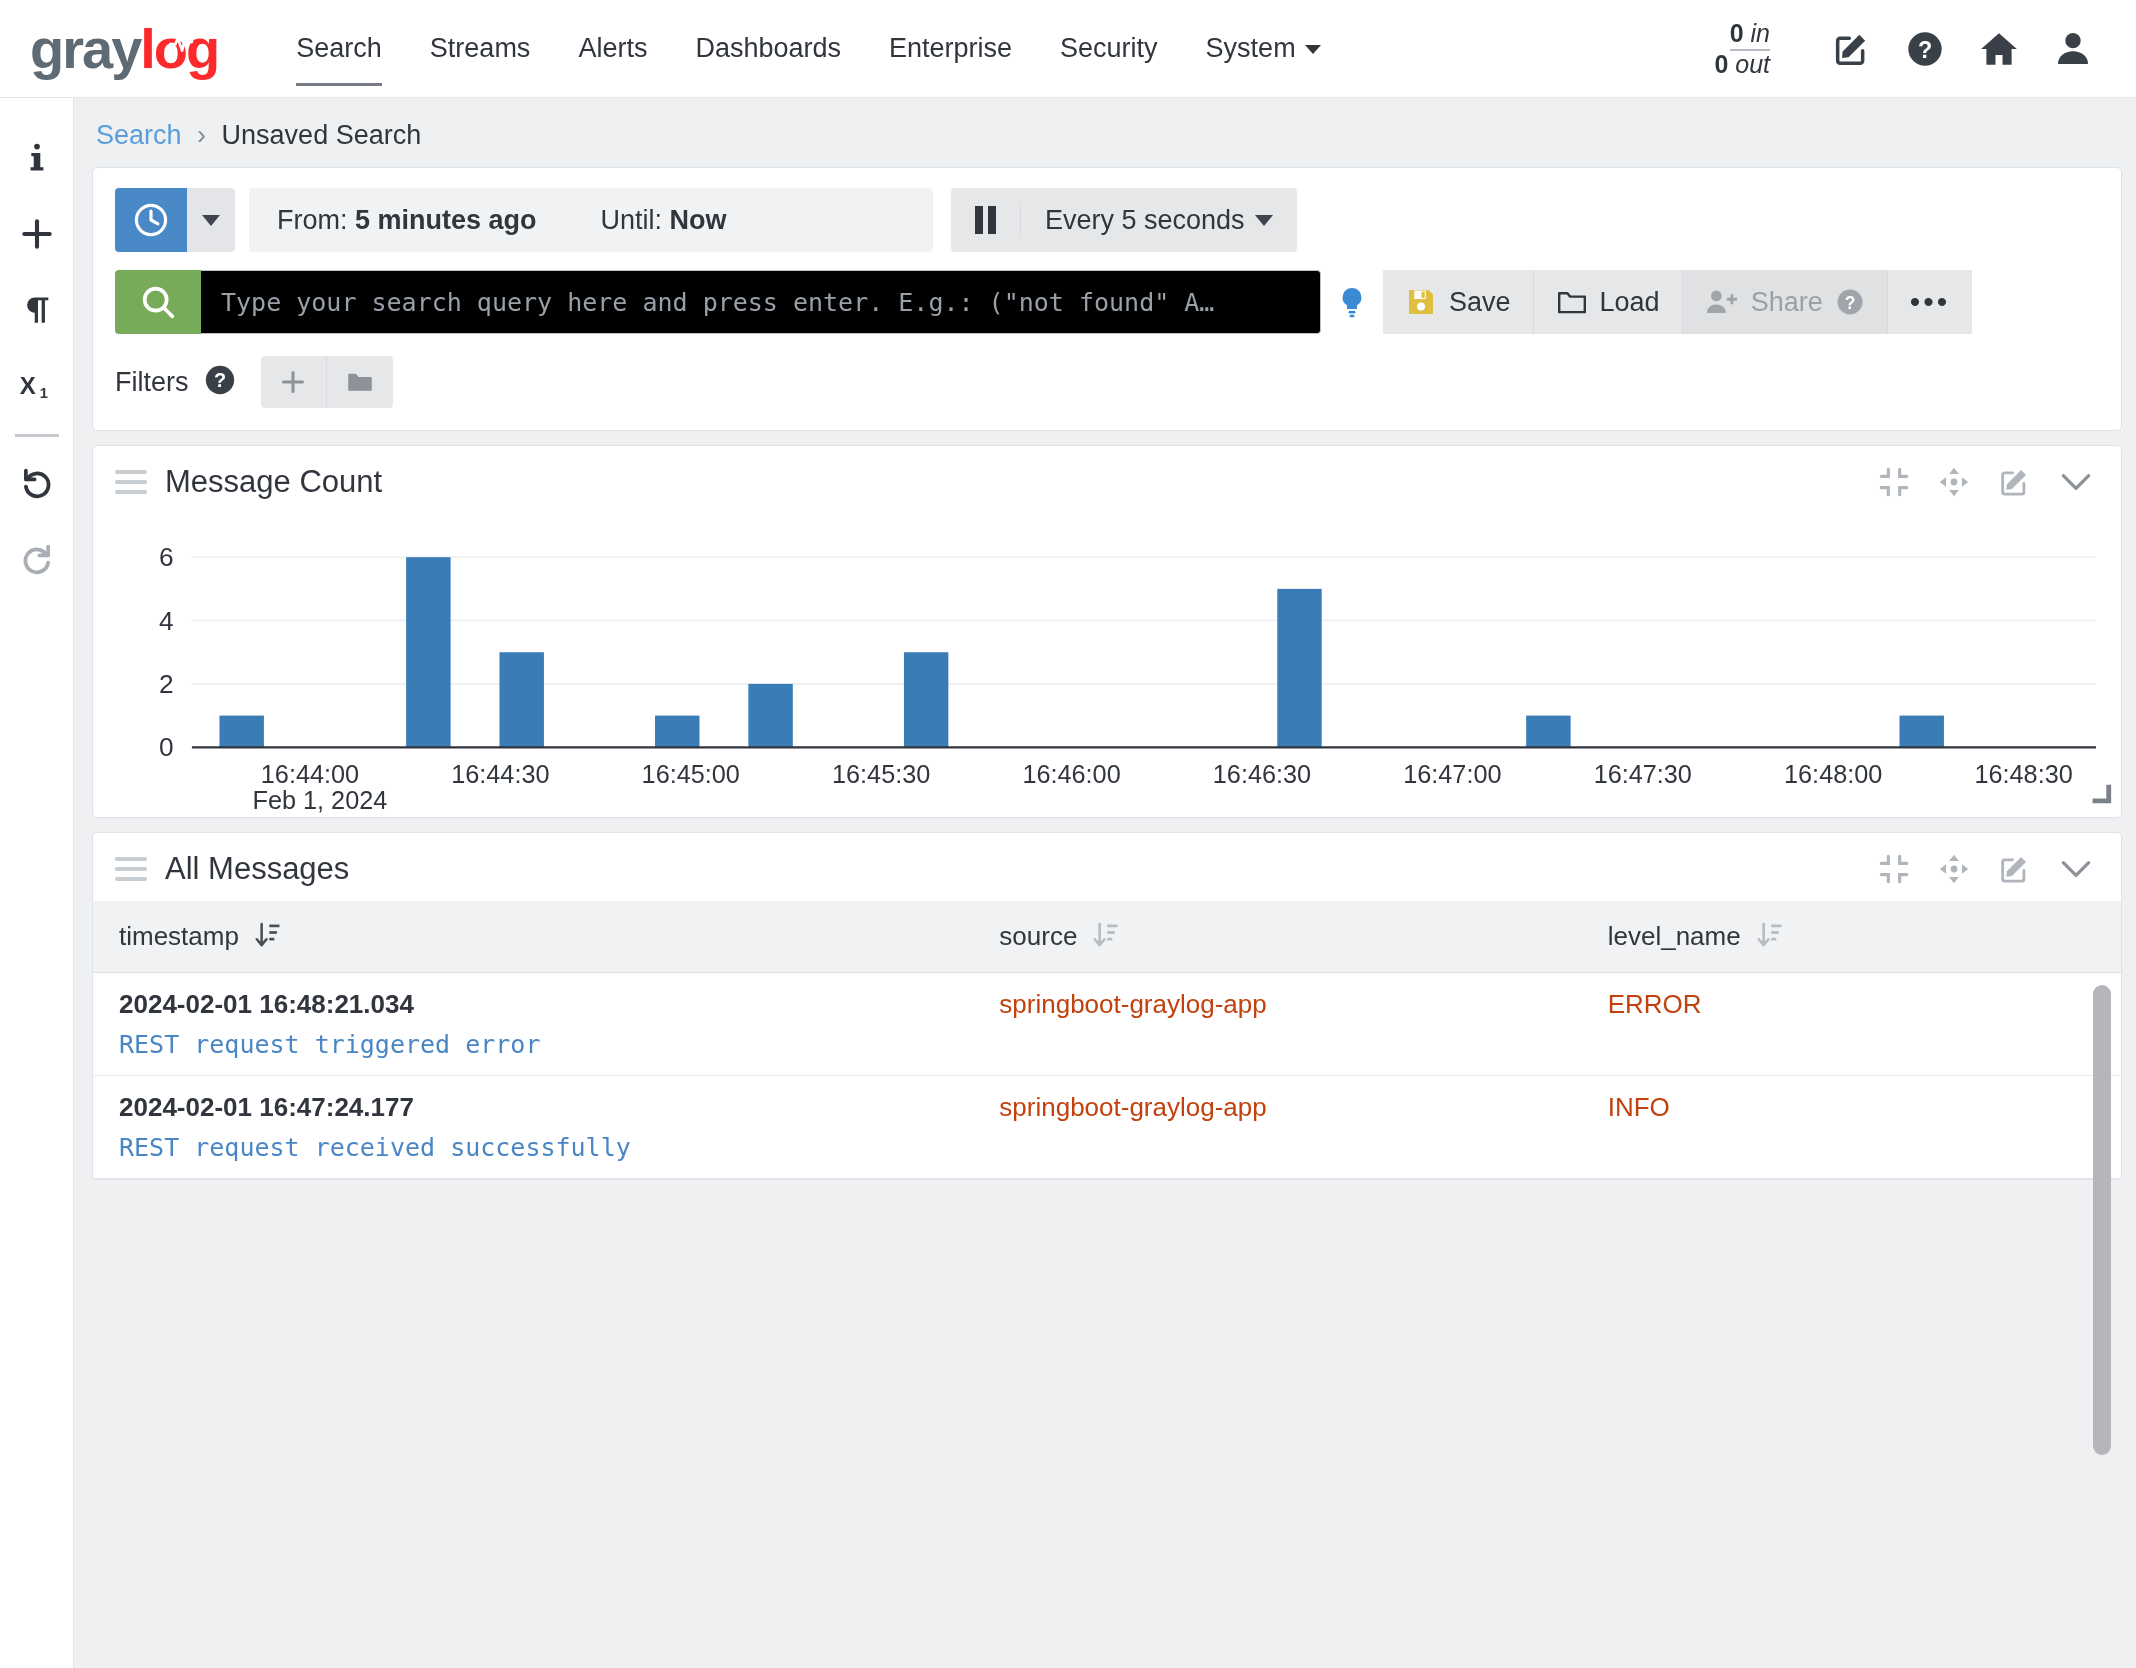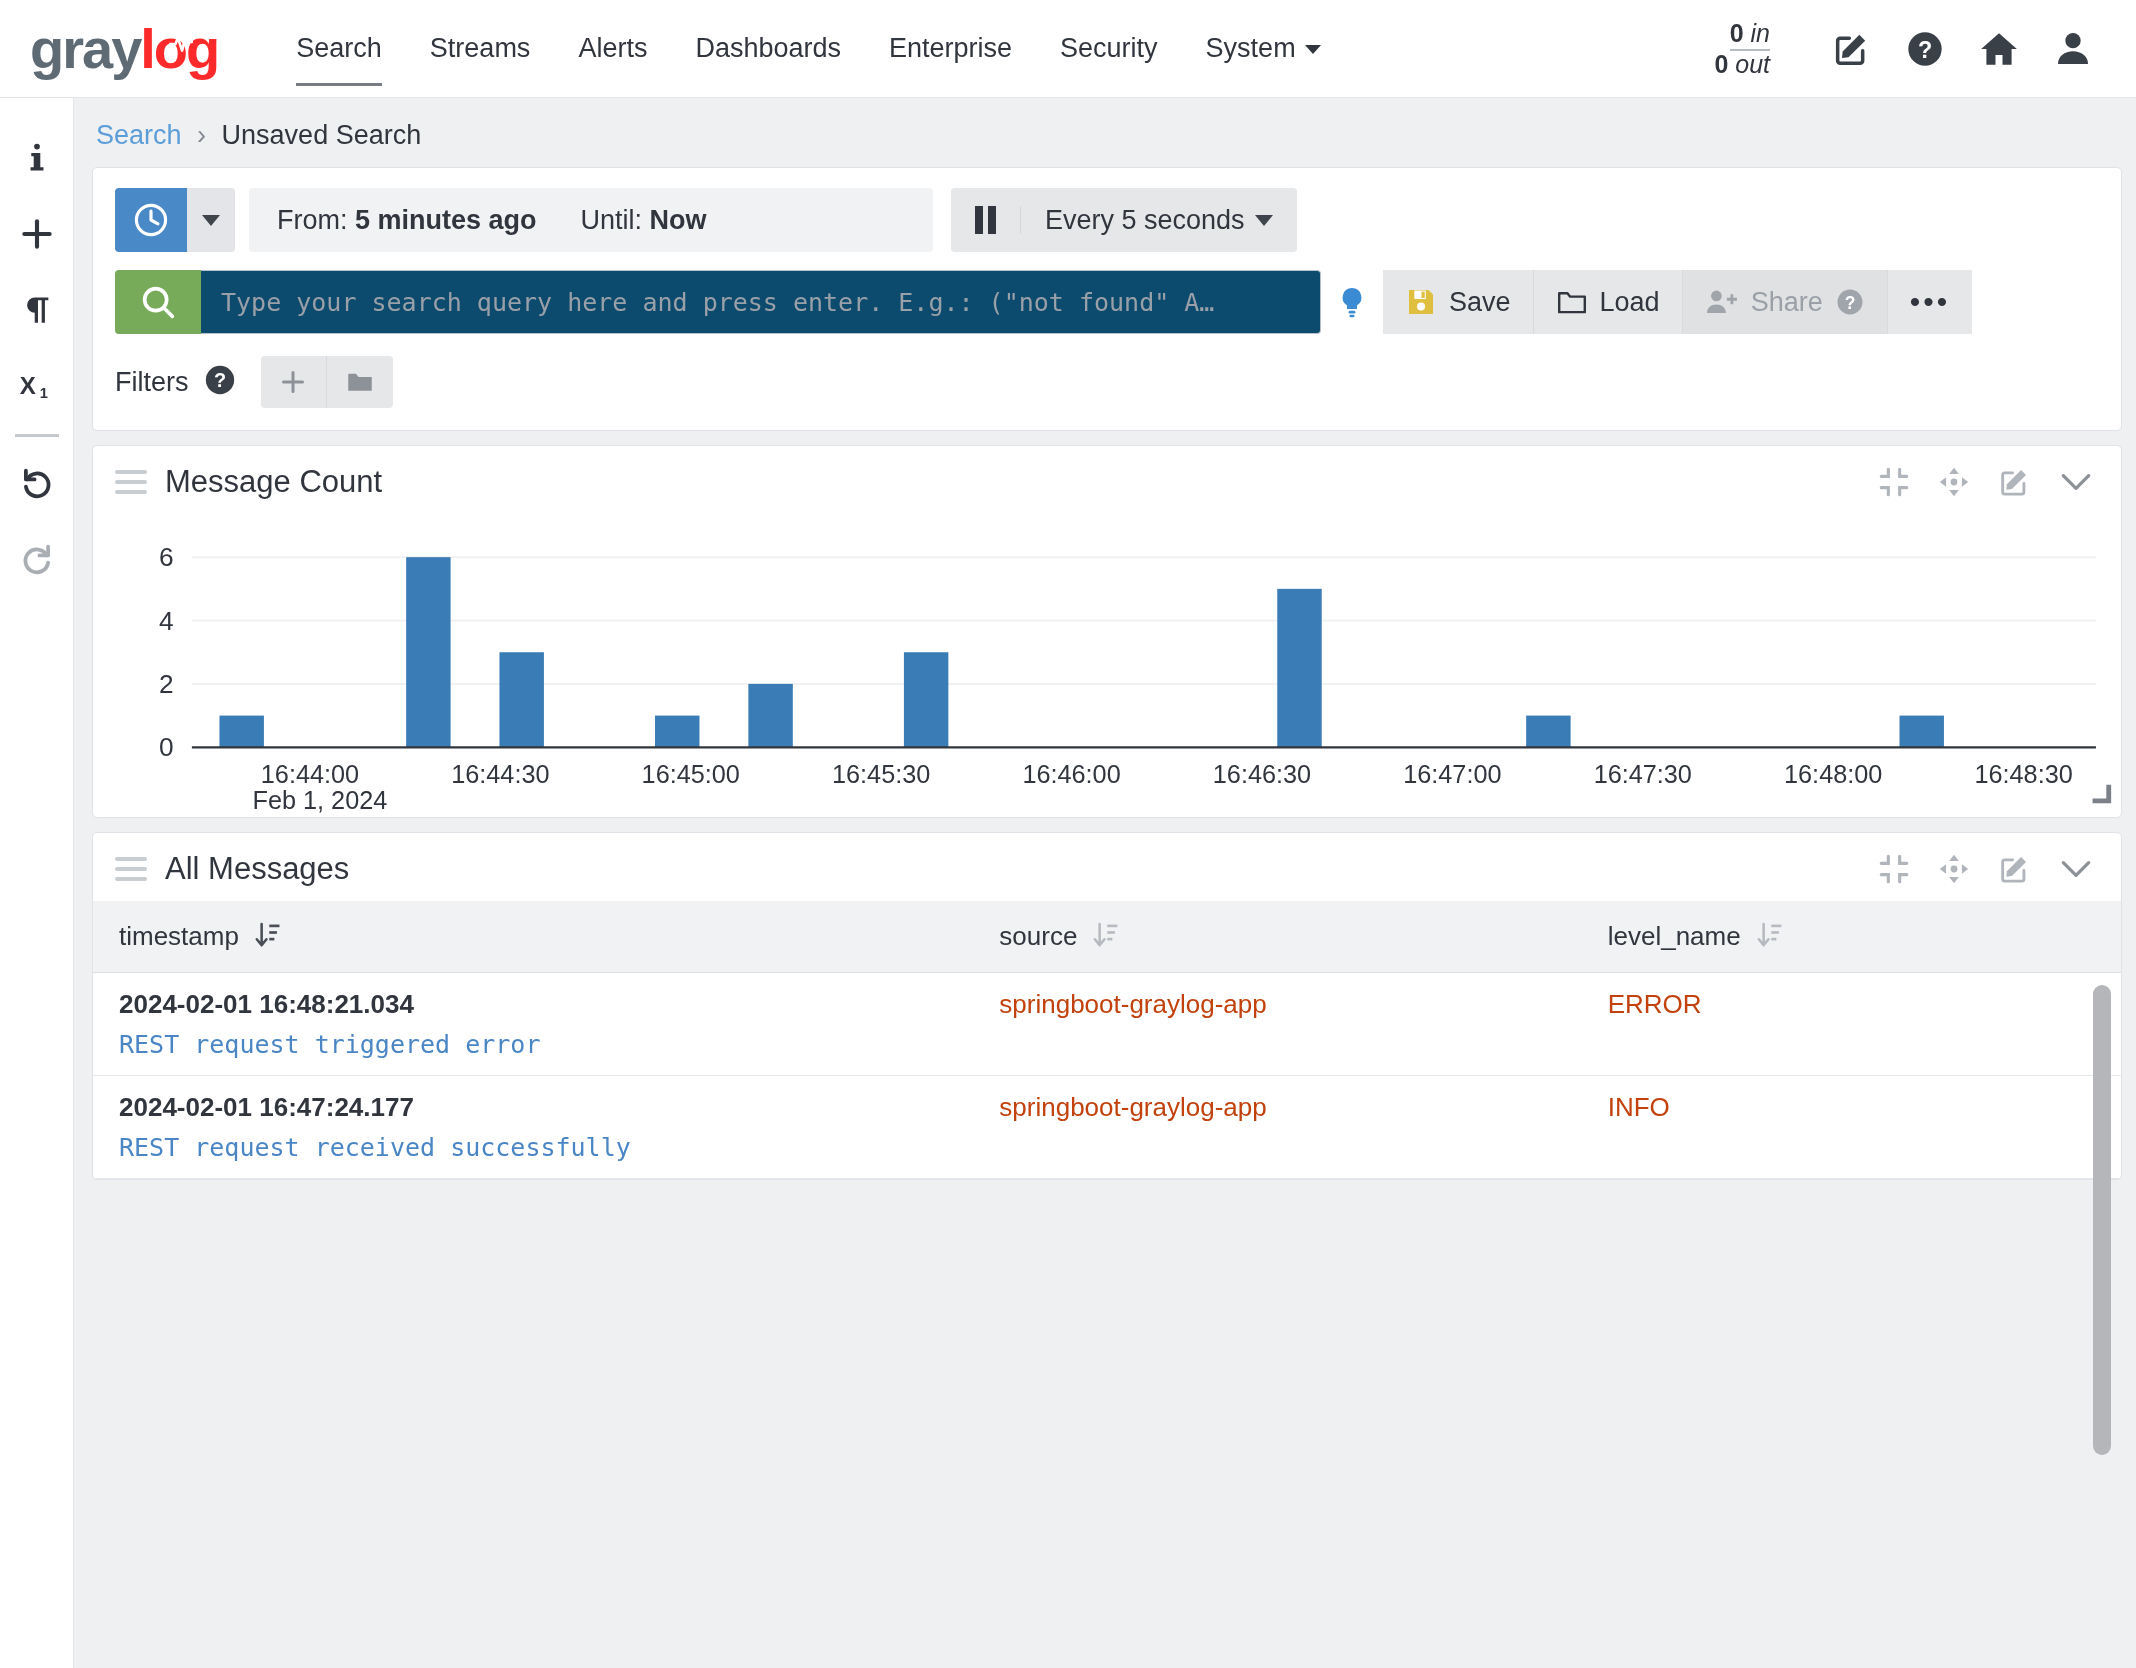--- a/index.html
+++ b/index.html
@@ -79,21 +79,21 @@
     width: 72px; background: #4a89c8; border-radius: 4px 0 0 4px;
     display: flex; align-items: center; justify-content: center; cursor: pointer;
   }
   .tr-caret-btn {
     width: 48px; background: #e3e5e8; border-radius: 0 4px 4px 0;
     display: flex; align-items: center; justify-content: center; cursor: pointer;
   }
   .caret-dn { border-left: 9px solid transparent; border-right: 9px solid transparent; border-top: 11px solid #40454d; }
   .tr-display {
     flex: 0 0 684px; background: #f1f2f4; margin-left: 14px; border-radius: 4px;
-    display: flex; align-items: center; padding: 0 28px; font-size: 27px; gap: 44px;
+    display: flex; align-items: center; padding: 0 28px; font-size: 27px; gap: 64px;
     cursor: pointer; height: 64px;
   }
   .tr-display b { font-weight: 700; }
   .tr-display .lbl { color: #31353d; }
 
   .streams-select {
     flex: 1; margin-left: 22px; height: 64px;
     border: 1px solid #b9c2cc; border-radius: 4px; background: #fff;
     display: flex; align-items: center; padding: 0 22px; cursor: pointer;
   }
@@ -107,21 +107,21 @@
   .pause-bar { width: 8px; height: 28px; background: #31353d; display: inline-block; }
   .refresh-label { padding: 0 24px; font-size: 27px; white-space: nowrap; cursor: pointer; display: flex; align-items: center; gap: 10px; }
 
   .search-row2 { display: flex; align-items: stretch; margin-top: 18px; }
   .qbtn {
     width: 86px; background: #77ab59; border-radius: 4px 0 0 4px;
     display: flex; align-items: center; justify-content: center; cursor: pointer;
   }
   .qinput {
     flex: 0 0 1120px; height: 64px; border: 1px solid #b9c2cc; border-left: none;
-    border-radius: 0 4px 4px 0; background: #0c4a6e;
+    border-radius: 0 4px 4px 0; background: #000000;
     font-family: "DejaVu Sans Mono", monospace; font-size: 25px; color: #9aa0a8;
     padding: 0 20px;
   }
   .qinput::placeholder { color: #9aa0a8; }
   .bulb { width: 62px; display: flex; align-items: center; justify-content: center; cursor: pointer; }
   .qactions { display: flex; align-items: stretch; }
   .qact {
     background: #e6e7e9; display: flex; align-items: center; gap: 12px;
     padding: 0 22px; font-size: 27px; cursor: pointer; border-right: 1px solid #d8dadd;
     height: 64px;

